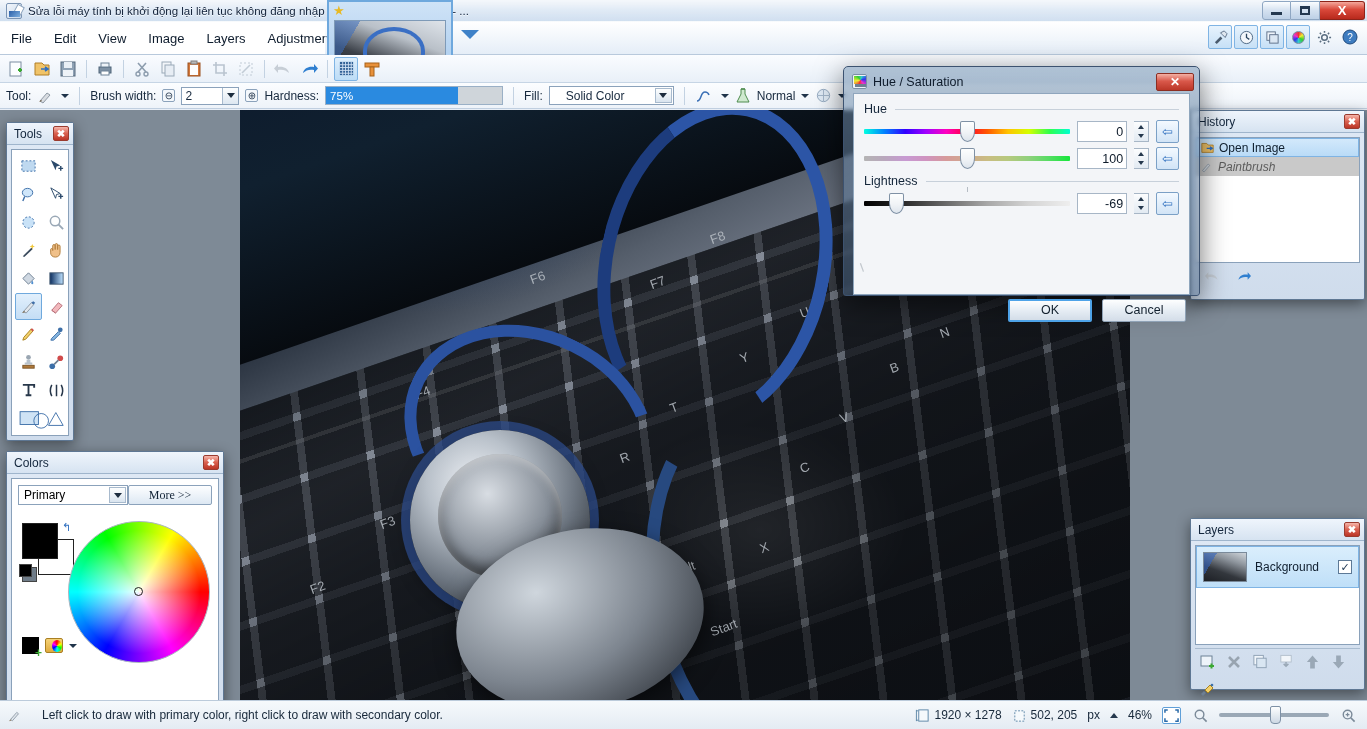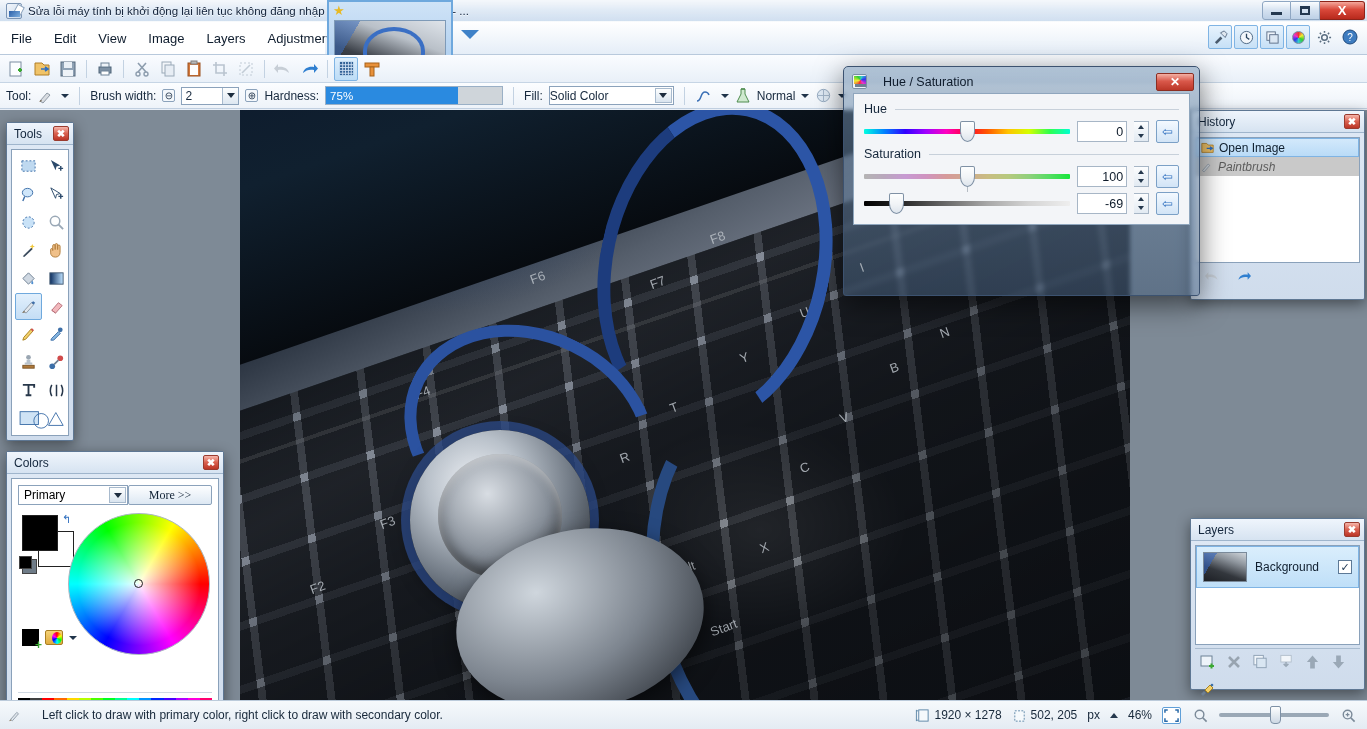--- a/index.html
+++ b/index.html
@@ -173,21 +173,21 @@
     display:flex;align-items:center;justify-content:center;font-size:10px;line-height:1;color:#2a3c52;
   }
   .hardbar {
     height:19px; width:178px; border:1px solid #9ab0c6; position:relative; background:#cfd5da;
     display:flex; align-items:center;
   }
   .hardbar .fill { position:absolute; left:0; top:0; bottom:0; background:#2a8ae0; }
   .hardbar .val { position:relative; z-index:2; padding-left:4px; color:#fff; font-size:11.5px; }
   .combo {
     height:19px; width:125px; background:#fff; border:1px solid #8ba2bb; position:relative;
-    display:flex; align-items:center; padding-left:0; font-size:12px;
+    display:flex; align-items:center; padding-left:16px; font-size:12px;
   }
   .combo .arrow {
     position:absolute; right:1px; top:1px; bottom:1px; width:17px;
     background:linear-gradient(180deg,#fdfefe,#d9e4ef); border:1px solid #a8bacd;
     display:flex;align-items:center;justify-content:center;
   }
   .small-caret { width:0;height:0;border-left:4px solid transparent;border-right:4px solid transparent;border-top:4px solid #20344a; }
 
   
   .rightbtns { position:absolute; right:5px; top:3px; display:flex; align-items:center; gap:2px; }
@@ -313,21 +313,21 @@
   .tool {
     width:27px; height:27px; display:flex; align-items:center; justify-content:center;
     border:1px solid transparent; border-radius:2px; font-size:15px; line-height:1;
   }
   .tool.sel { border-color:#6fa9dd; background:linear-gradient(180deg,#e2f0fc,#c4ddf5); }
   .tool.wide { grid-column:1 / span 2; width:auto; }
 
   
   #colors-panel { left:6px; top:451px; width:218px; }
   .colors-body { background:#fff; border:1px solid #8aa1ba; padding:6px; }
-  .colors-row { display:flex; gap:0; margin-bottom:6px; }
+  .colors-row { display:flex; gap:0; margin-bottom:14px; }
   .cbo-primary {
     flex:1; height:20px; background:#fff; border:1px solid #8ba2bb; position:relative;
     display:flex; align-items:center; padding-left:5px; font-size:12px;
   }
   .btn-more {
     width:84px; height:20px;
     background:linear-gradient(180deg,#fdfeff,#dde8f3);
     border:1px solid #8ba2bb; border-radius:2px;
     display:flex; align-items:center; justify-content:center; font-size:12px; color:#132437;font-family:Liberation Serif, serif;
   }
@@ -410,38 +410,38 @@
   #hs-dialog {
     position:absolute; left:843px; top:66px; width:357px; height:230px;
     background: linear-gradient(180deg, rgba(120,150,180,.55), rgba(70,95,125,.55));
     border:1px solid #3c5270;
     border-radius:5px 5px 3px 3px;
     box-shadow: 0 8px 28px rgba(0,0,0,.55);
     padding:3px;
     backdrop-filter: blur(2px);
   }
   #hs-dialog .dlg-title {
-    height:23px; display:flex; align-items:center; gap:16px; padding:0 2px 0 5px;
+    height:23px; display:flex; align-items:center; gap:6px; padding:0 2px 0 5px;
     color:#0d1a2a; font-size:12.5px;
   }
   .dlg-icon {
     width:15px;height:15px;border:1px solid #7b8fa6;border-radius:2px;background:#eef3f8;position:relative;overflow:hidden;
   }
   .dlg-icon:after{content:"";position:absolute;left:1px;top:1px;width:13px;height:8px;
     background:conic-gradient(from 200deg,#e33,#ee3,#3c3,#3cc,#33e,#e3c,#e33);}
   .dlg-icon:before{content:"";position:absolute;left:2px;bottom:1px;width:11px;height:4px;background:#6d7f93;}
   .dlg-close {
     margin-left:auto; width:38px; height:18px; border:1px solid #8c2e22; border-radius:2px;
     background: linear-gradient(180deg,#f3b0a4,#d9584a 45%,#bb3728);
     color:#fff; font-weight:bold; font-size:12px;
     display:flex; align-items:center; justify-content:center;
   }
   .dlg-body {
     background:#f3f5f8; border:1px solid #8fa6bd;
-    margin:0 6px; padding:8px 10px 10px 10px; height:132px;
+    margin:0 6px; padding:8px 10px 10px 10px; height:202px;
   }
   .grp { margin-bottom:4px; }
   .grp-label { display:flex; align-items:center; gap:8px; font-size:12.5px; color:#14263a; margin-bottom:4px; }
   .grp-label .rule { flex:1; height:1px; background:#c7d0da; }
   .ctl-row { display:flex; align-items:center; gap:7px; }
   .track-wrap { position:relative; width:212px; height:20px; display:flex; align-items:center; }
   .track { width:100%; height:5px; border-radius:1px; }
   .track.hue { background: linear-gradient(90deg,#00ffe1,#0080ff,#3000ff,#a000ff,#ff00c0,#ff0030,#ff5a00,#ffc400,#d4ff00,#2fff4e,#00ffd0); }
   .track.sat { background: linear-gradient(90deg,#b4b4b4,#b9a7bd,#c79ad2,#cf93c0,#d69a9a,#cfa98f,#c9bd82,#b6c97e,#8fd07c,#53dd62,#16e63b); }
   .track.light { background: linear-gradient(90deg,#000000,#2b2b2b,#6a6a6a,#a8a8a8,#d4d4d4,#eeeeee); }
@@ -1046,54 +1046,58 @@
             <div class="numbox">0</div>
             <div class="numspin">
                 <i class="up"></i>
                 <i class="dn"></i>
               </div>
             <div class="resetbtn">⇦</div>
           </div>
         </div>
 
         <div class="grp">
-          <div class="grp-label">
-            <span>Saturation</span>
-            <span class="rule"></span>
-          </div>
           <div class="ctl-row">
             <div class="track-wrap">
               <div class="track sat"></div>
               <div class="thumbh" id="sat-thumb" style="left: 50%;"></div>
             </div>
             <div class="numbox">100</div>
             <div class="numspin">
                 <i class="up"></i>
                 <i class="dn"></i>
               </div>
             <div class="resetbtn">⇦</div>
           </div>
         </div>
 
         <div class="grp">
+          <div class="grp-label">
+            <span>Lightness</span>
+            <span class="rule"></span>
+          </div>
           <div class="ctl-row">
             <div class="track-wrap">
               <div class="track light"></div>
               <div class="tick" style="left:50%"></div>
               <div class="thumbh" id="light-thumb" style="left: 15.5%;"></div>
             </div>
             <div class="numbox">-69</div>
             <div class="numspin">
                 <i class="up"></i>
                 <i class="dn"></i>
               </div>
             <div class="resetbtn">⇦</div>
           </div>
         </div>
 
+      </div>
+      <div class="dlg-foot">
+        <div class="dbtn default">OK</div>
+        <div class="dbtn">Cancel</div>
       </div>
     </div>
 
     <div class="statusbar">
       <div class="sb-left">
         <svg width="14" height="14" viewBox="0 0 16 16">
             <path d="M3 13l7-8 2 1.6-7 8z" fill="#dfe5eb" stroke="#8d99a6"></path>
             <path d="M1 15l2-2 1 1z" fill="#6d5636"></path>
           </svg>
         <span>Left click to draw with primary color, right click to draw with secondary color.</span>

